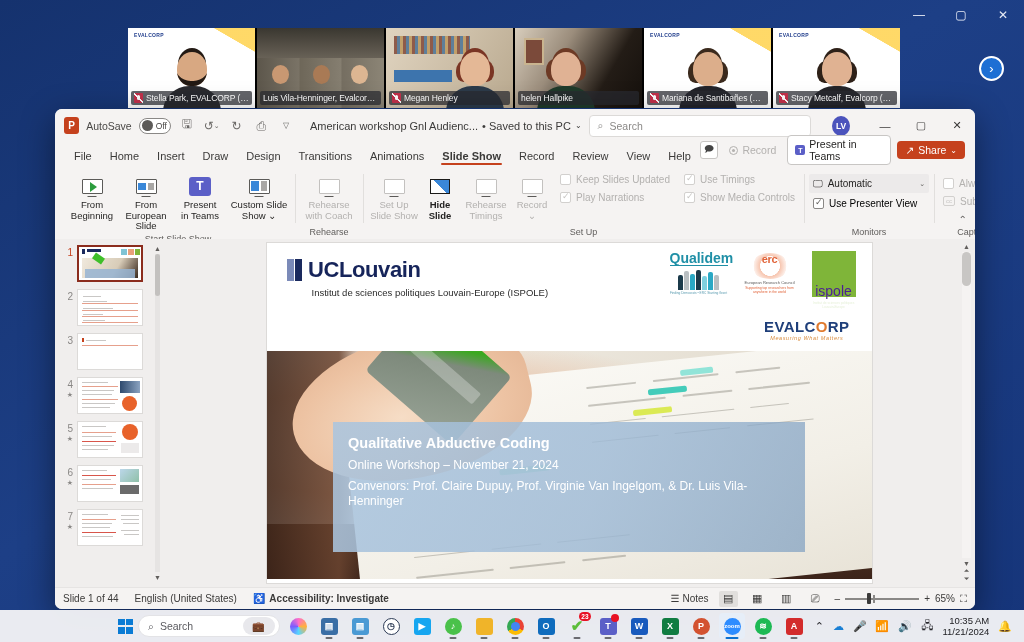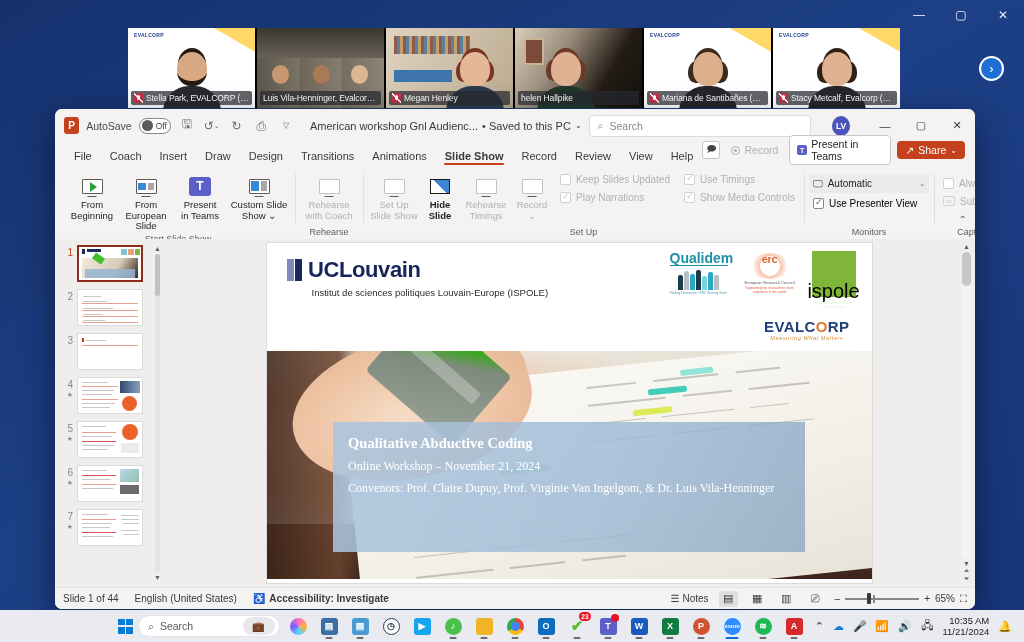--- a/index.html
+++ b/index.html
@@ -302,21 +302,21 @@
     display: flex; align-items: flex-start; justify-content: center;
   }
   .erc-circ::before {
     content: ""; position: absolute; inset: 0; border-radius: 50%;
     background: radial-gradient(circle, rgba(240,150,110,.0) 42%, rgba(240,150,110,.55) 44%, rgba(240,150,110,.15) 70%, transparent 72%);
   }
   .erc-txt { font-size: 11px; font-weight: bold; color: #e1643a; letter-spacing: -.3px; z-index: 1; }
   .logo-erc .l1 { font-size: 4px; color: #5a5a5a; margin-top: 1px; }
   .logo-erc .l2 { font-size: 3.4px; color: #e1643a; margin-top: 1px; line-height: 4.4px; }
   .logo-ispole { width: 44px; height: 46px; background: #7fb539; display: flex; flex-direction: column; align-items: center; justify-content: center; }
-  .logo-ispole .nm { font-size: 20px; color: #000000; line-height: 14px; margin-top: 44px; }
+  .logo-ispole .nm { font-size: 14px; color: #4c1d95; line-height: 14px; margin-top: 44px; }
   .logo-ispole .sb { font-size: 3.2px; color: #e6f0d8; margin-top: 3px; text-align: center; line-height: 4px; }
   .logo-evalcorp {
     position: absolute; right: 16px; top: 72px; background: #fff;
     padding: 3px 6px; text-align: center;
   }
   .logo-evalcorp .ev { font-size: 15px; font-weight: bold; color: #1f3f7a; letter-spacing: .4px; }
   .logo-evalcorp .ev .o { color: #e07a2e; }
   .logo-evalcorp .tag { font-size: 5.5px; color: #d98c3e; font-style: italic; letter-spacing: .6px; }
 
   .photo {
@@ -350,21 +350,20 @@
     border-radius: 5px; transform: rotate(41deg);
   }
   .photo .marker::after {
     content: ""; position: absolute; left: 10%; top: 36%; width: 80%; height: 16%;
     background: rgba(255,255,255,.28); border-radius: 2px;
   }
   .overlay {
     position: absolute; left: 11%; top: 31%; width: 78%; height: 57%;
     background: linear-gradient(105deg, rgba(171,197,222,.88) 0%, rgba(158,186,214,.82) 55%, rgba(128,160,193,.72) 100%);
     padding: 13px 15px;
-    font-family: Liberation Serif, serif;
   }
   .ov-title { font-size: 14.5px; font-weight: bold; color: #fff; margin-bottom: 7px; }
   .ov-sub { font-size: 12px; color: #fff; margin-bottom: 7px; }
   .ov-conv { font-size: 12px; color: #fff; line-height: 15px; }
 
   .slide-sb {
     position: absolute; right: 3px; top: 4px; bottom: 4px; width: 11px;
     display: flex; flex-direction: column; align-items: center; font-size: 7px; color: #605e5c;
   }
   .slide-sb .track { flex: 1 1 auto; width: 9px; background: #f5f3f2; margin: 2px 0; position: relative; }
@@ -533,21 +532,21 @@
       <div class="avatar-btn">LV</div>
       <div class="winbtns">
         <div class="b">—</div>
         <div class="b">▢</div>
         <div class="b cls">✕</div>
       </div>
     </div>
 
     <div class="tabrow">
       <div class="tab">File</div>
-      <div class="tab">Coach</div>
+      <div class="tab">Home</div>
       <div class="tab">Insert</div>
       <div class="tab">Draw</div>
       <div class="tab">Design</div>
       <div class="tab">Transitions</div>
       <div class="tab">Animations</div>
       <div class="tab active">Slide Show</div>
       <div class="tab">Record</div>
       <div class="tab">Review</div>
       <div class="tab">View</div>
       <div class="tab">Help</div>

